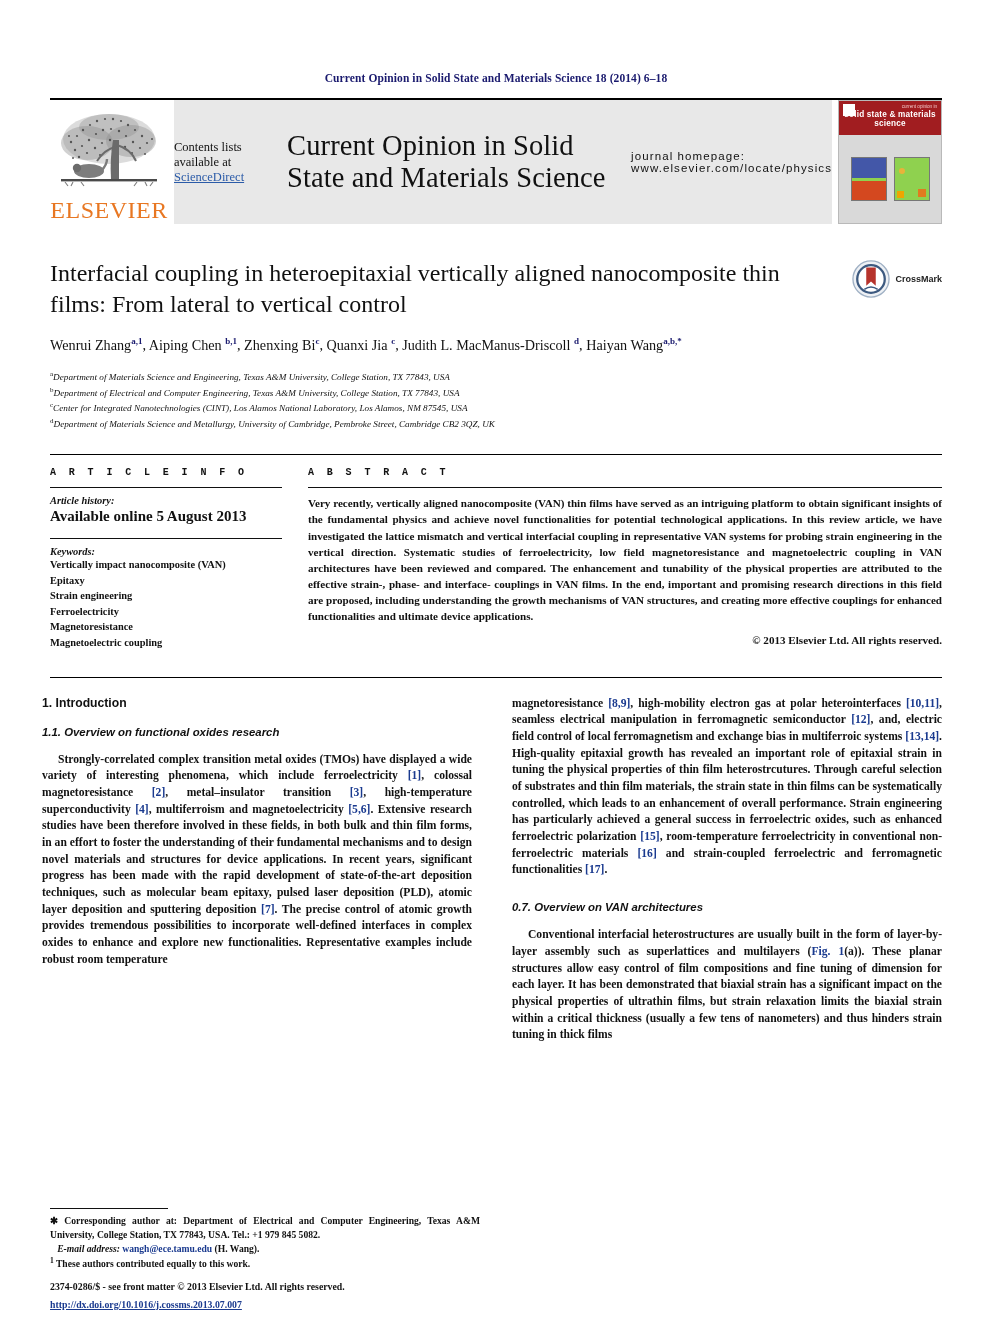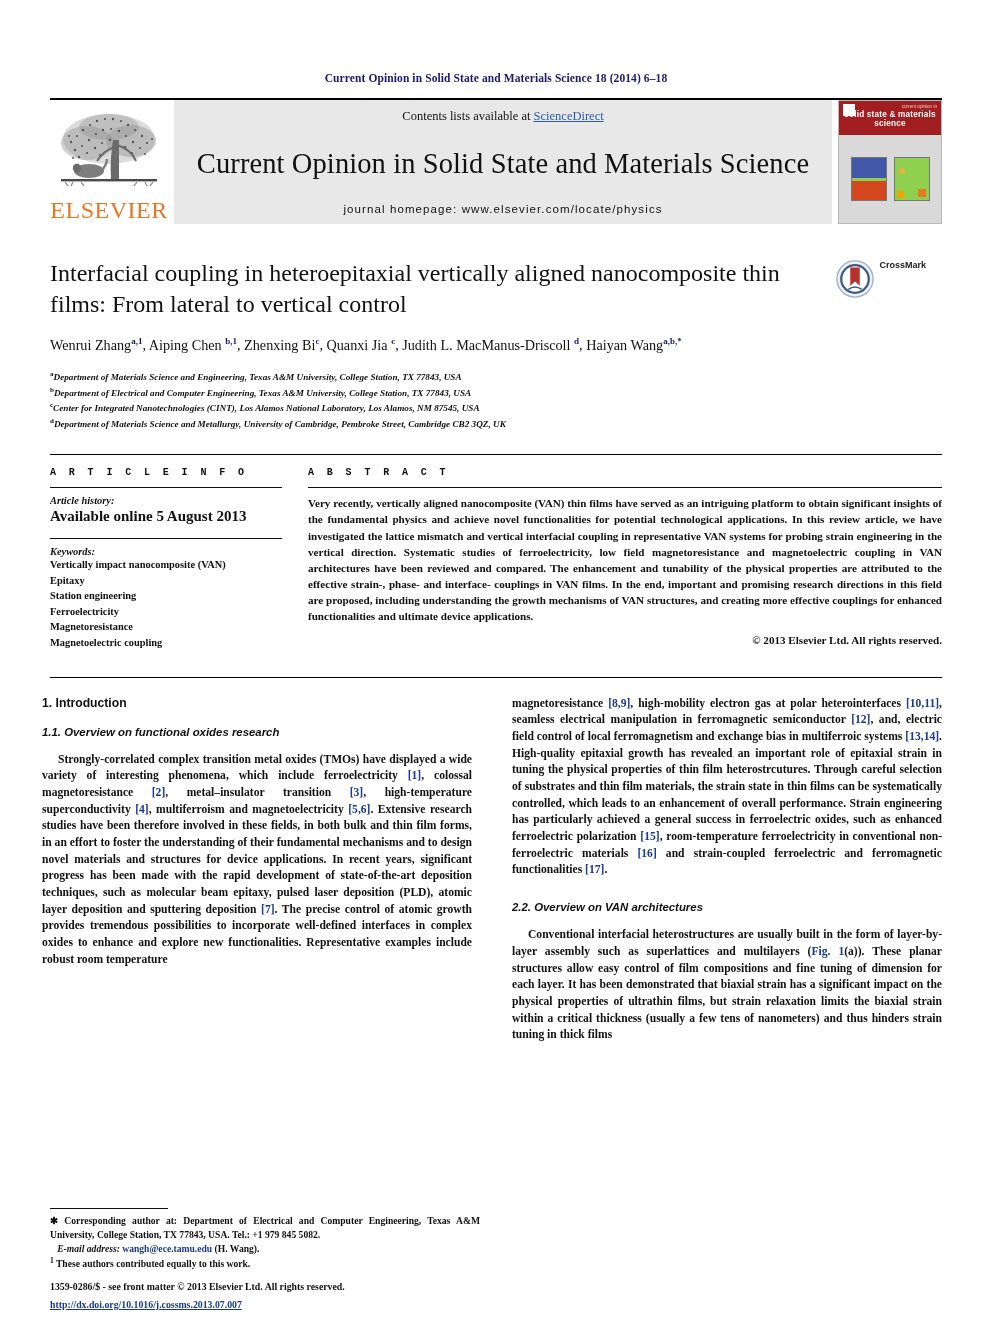--- a/index.html
+++ b/index.html
@@ -48,21 +48,21 @@
     font-size: 24px;
     letter-spacing: 0.5px;
     color: #E87722;
     line-height: 1;
     margin-top: 1px;
   }
   .masthead-center {
     flex: 1 1 auto;
     background: #e8e8e8;
     display: flex;
-    flex-direction: column;
+    flex-direction: row;
     align-items: center;
     justify-content: space-between;
     padding: 9px 0 9px 0;
     margin: 0 6px;
   }
   .contents-line { font-size: 12.5px; color: #111; }
   .contents-line .sd { color: #2b5ba8; }
   .journal-title {
     font-size: 28.5px;
     color: #111;
@@ -116,42 +116,42 @@
   .paper-title {
     font-size: 24px;
     line-height: 1.28;
     font-family: "Liberation Serif", serif;
     color: #111;
     max-width: 760px;
     margin: 0;
     font-weight: normal;
   }
   .crossmark {
-    position: absolute; right: 16px; top: 2px;
-    display: flex; align-items: flex-start; gap: 5px;
+    position: absolute; right: 0; top: 2px;
+    display: flex; align-items: center; gap: 5px;
   }
   .cm-circle { width: 38px; height: 38px; }
   .cm-label {
     font-family: "Liberation Sans", sans-serif;
     font-size: 9px; font-weight: bold; color: #222;
   }
 
   .authors {
     margin: 16px 50px 0 50px;
     font-size: 14.2px;
     line-height: 1.5;
     color: #111;
   }
   .authors sup { font-size: 9px; color: #1a1a6e; font-weight: bold; }
 
   .affils { margin: 12px 50px 0 50px; }
   .affil {
     font-size: 9.2px;
     font-style: italic;
-    font-weight: bold;
+    font-weight: normal;
     line-height: 1.5;
     color: #111;
   }
   .affil sup { font-style: normal; font-size: 7px; }
 
   
   .info-abstract {
     margin: 22px 50px 0 50px;
     border-top: 1.6px solid #000;
     padding-top: 12px;
@@ -365,21 +365,21 @@
   <div class="info-abstract">
     <div class="col-info">
       <div class="sec-label">A R T I C L E    I N F O</div>
       <div class="rule"></div>
       <div class="info-head">Article history:</div>
       <div class="info-line">Available online 5 August 2013</div>
       <div class="rule-thin"></div>
       <div class="info-head">Keywords:</div>
       <div class="kw-line">Vertically impact nanocomposite (VAN)</div>
       <div class="kw-line">Epitaxy</div>
-      <div class="kw-line">Station engineering</div>
+      <div class="kw-line">Strain engineering</div>
       <div class="kw-line">Ferroelectricity</div>
       <div class="kw-line">Magnetoresistance</div>
       <div class="kw-line">Magnetoelectric coupling</div>
     </div>
 
     <div class="col-abstract">
       <div class="sec-label">A B S T R A C T</div>
       <div class="rule"></div>
       <div class="abstract-body">Very recently, vertically aligned nanocomposite (VAN) thin films have served as an intriguing platform to obtain significant insights of the fundamental physics and achieve novel functionalities for potential technological applications. In this review article, we have investigated the lattice mismatch and vertical interfacial coupling in representative VAN systems for probing strain engineering in the vertical direction. Systematic studies of ferroelectricity, low field magnetoresistance and magnetoelectric coupling in VAN architectures have been reviewed and compared. The enhancement and tunability of the physical properties are attributed to the effective strain-, phase- and interface- couplings in VAN films. In the end, important and promising research directions in this field are proposed, including understanding the growth mechanisms of VAN structures, and creating more effective couplings for enhanced functionalities and ultimate device applications.</div>
       <div class="abstract-copy">© 2013 Elsevier Ltd. All rights reserved.</div>
@@ -387,34 +387,34 @@
   </div>
 
   <div class="body-cols">
     <div class="bcol">
       <div class="h1">1. Introduction</div>
       <div class="h2">1.1. Overview on functional oxides research</div>
       <p class="para">Strongly-correlated complex transition metal oxides (TMOs) have displayed a wide variety of interesting phenomena, which include ferroelectricity <span class="ref">[1]</span>, colossal magnetoresistance <span class="ref">[2]</span>, metal–insulator transition <span class="ref">[3]</span>, high-temperature superconductivity <span class="ref">[4]</span>, multiferroism and magnetoelectricity <span class="ref">[5,6]</span>. Extensive research studies have been therefore involved in these fields, in both bulk and thin film forms, in an effort to foster the understanding of their fundamental mechanisms and to design novel materials and structures for device applications. In recent years, significant progress has been made with the rapid development of state-of-the-art deposition techniques, such as molecular beam epitaxy, pulsed laser deposition (PLD), atomic layer deposition and sputtering deposition <span class="ref">[7]</span>. The precise control of atomic growth provides tremendous possibilities to incorporate well-defined interfaces in complex oxides to enhance and explore new functionalities. Representative examples include robust room temperature</p>
     </div>
     <div class="bcol">
       <p class="para noind">magnetoresistance <span class="ref">[8,9]</span>, high-mobility electron gas at polar heterointerfaces <span class="ref">[10,11]</span>, seamless electrical manipulation in ferromagnetic semiconductor <span class="ref">[12]</span>, and, electric field control of local ferromagnetism and exchange bias in multiferroic systems <span class="ref">[13,14]</span>. High-quality epitaxial growth has revealed an important role of epitaxial strain in tuning the physical properties of thin film heterostrcutures. Through careful selection of substrates and thin film materials, the strain state in thin films can be systematically controlled, which leads to an enhancement of overall performance. Strain engineering has particularly achieved a general success in ferroelectric oxides, such as enhanced ferroelectric polarization <span class="ref">[15]</span>, room-temperature ferroelectricity in conventional non-ferroelectric materials <span class="ref">[16]</span> and strain-coupled ferroelectric and ferromagnetic functionalities <span class="ref">[17]</span>.</p>
-      <div class="h2 spaced">2.2. Overview on VAN architectures</div>
+      <div class="h2 spaced">0.7. Overview on VAN architectures</div>
       <p class="para">Conventional interfacial heterostructures are usually built in the form of layer-by-layer assembly such as superlattices and multilayers (<span class="ref">Fig. 1</span>(a)). These planar structures allow easy control of film compositions and fine tuning of dimension for each layer. It has been demonstrated that biaxial strain has a significant impact on the physical properties of ultrathin films, but strain relaxation limits the biaxial strain within a critical thickness (usually a few tens of nanometers) and thus hinders strain tuning in thick films</p>
     </div>
   </div>
 
   <div class="footnotes">
     <div class="fn-rule"></div>
     <div class="fn">✱ Corresponding author at: Department of Electrical and Computer Engineering, Texas A&amp;M University, College Station, TX 77843, USA. Tel.: +1 979 845 5082.</div>
     <div class="fn">
       &nbsp;&nbsp;&nbsp;<span class="mail-label">E-mail address:</span>
       <a class="link" href="#">wangh@ece.tamu.edu</a>
       <span>(H. Wang).</span>
     </div>
     <div class="fn"><sup>1</sup> These authors contributed equally to this work.</div>
   </div>
 
   <div class="issn-block">
-    <div class="issn">1359-0286/$ - see front matter © 2013 Elsevier Ltd. All rights reserved.</div>
+    <div class="issn">2374-0286/$ - see front matter © 2013 Elsevier Ltd. All rights reserved.</div>
     <a class="doi" href="#">http://dx.doi.org/10.1016/j.cossms.2013.07.007</a>
   </div>
 
 </div>
 
 </body></html>

